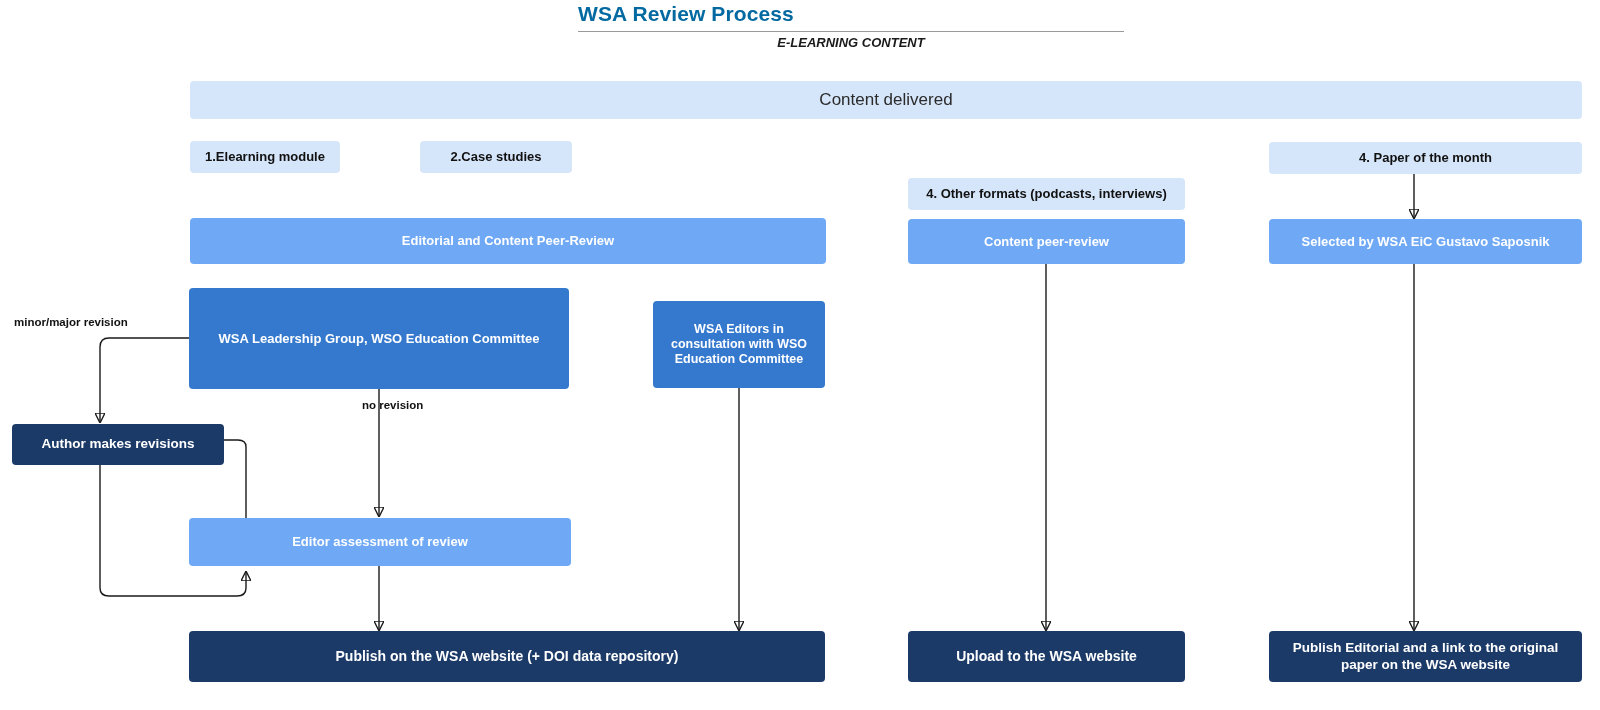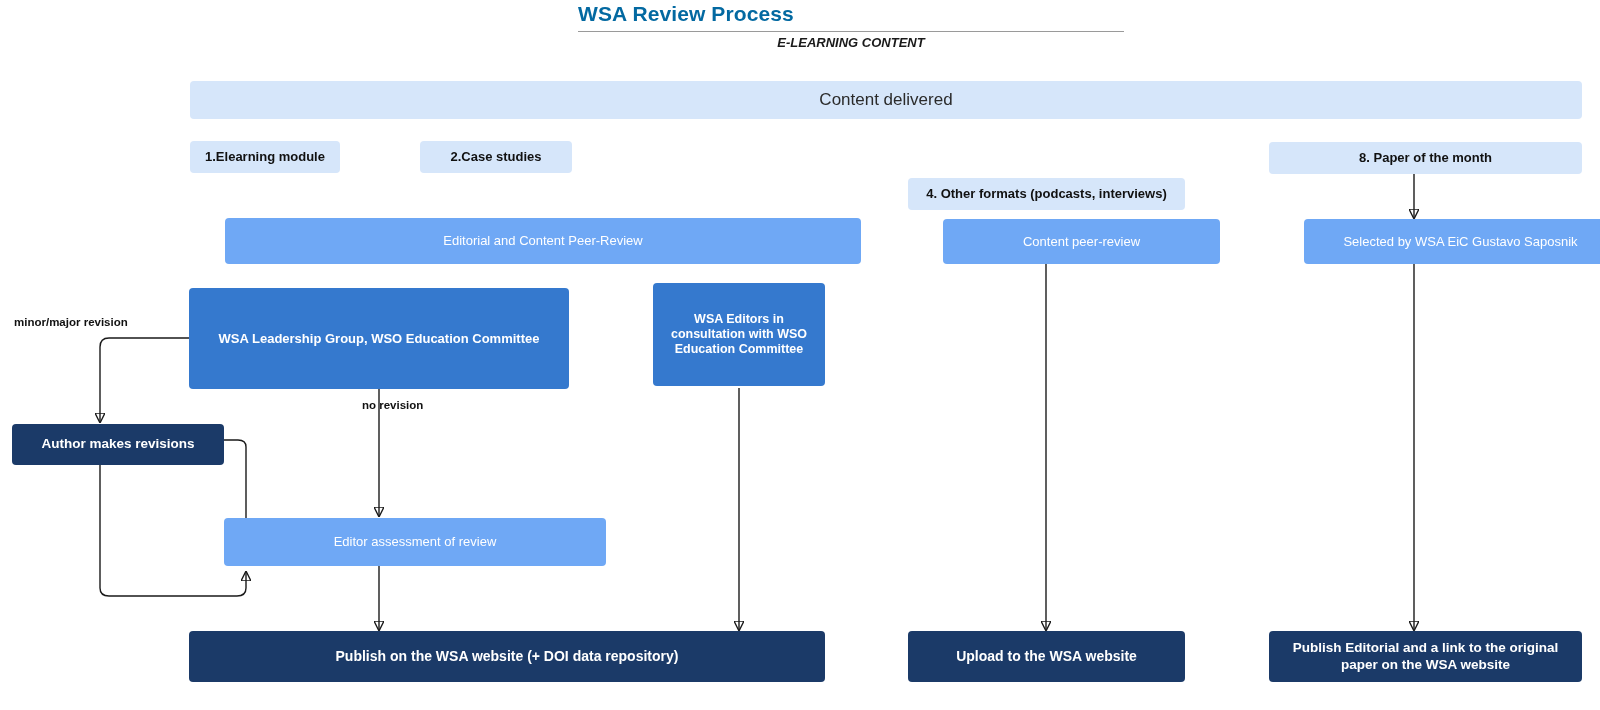--- a/index.html
+++ b/index.html
@@ -75,22 +75,21 @@
     background: #d6e6fa;
     color: #2b2b2b;
     font-size: 17px;
     font-weight: normal;
   }
   
   .tone-mid {
     background: #6fa8f5;
     color: #ffffff;
     font-size: 13px;
-    font-weight: normal;
-    margin-left: 35px;
+    font-weight: bold;
   }
   
   .tone-strong {
     background: #3579ce;
     color: #ffffff;
     font-size: 13px;
     font-weight: bold;
   }
   
   .tone-navy {
@@ -161,31 +160,31 @@
 
   <div class="node banner" style="left:190px; top:81px; width:1392px; height:38px;text-align:center;">Content delivered</div>
 
   <div class="node tone-pale" style="left:190px; top:141px; width:150px; height:32px;">1.Elearning module</div>
 
   <div class="node tone-pale" style="left:420px; top:141px; width:152px; height:32px;">2.Case studies</div>
 
 
   <div class="node tone-pale" style="left:908px; top:142px; width:277px; height:32px;margin-top:36px;">4. Other formats (podcasts, interviews)</div>
 
-  <div class="node tone-pale" style="left:1269px; top:142px; width:313px; height:32px;">8. Paper of the month</div>
+  <div class="node tone-pale" style="left:1269px; top:142px; width:313px; height:32px;">4. Paper of the month</div>
 
   <div class="node tone-mid" style="left:190px; top:218px; width:636px; height:46px;">Editorial and Content Peer-Review</div>
 
   <div class="node tone-mid" style="left:908px; top:219px; width:277px; height:45px;">Content peer-review</div>
 
   <div class="node tone-mid" style="left:1269px; top:219px; width:313px; height:45px;">Selected by WSA EiC Gustavo Saposnik</div>
 
   <div class="node tone-strong" style="left:189px; top:288px; width:380px; height:101px;">WSA Leadership Group, WSO Education Committee</div>
 
-  <div class="node tone-strong" style="left:653px; top:283px; width:172px; height:103px; font-size:12.5px; padding:4px 10px;">WSA Editors in consultation with WSO Education Committee</div>
+  <div class="node tone-strong" style="left:653px; top:301px; width:172px; height:87px; font-size:12.5px; padding:4px 10px;">WSA Editors in consultation with WSO Education Committee</div>
 
   <div class="edge-label" style="left:14px; top:316px;">minor/major revision</div>
 
   <div class="edge-label" style="left:338px; top:399px;padding-left:24px;">no revision</div>
 
   <div class="node tone-navy" style="left:12px; top:424px; width:212px; height:41px; font-size:13.5px;">Author makes revisions</div>
 
   <div class="node tone-mid" style="left:189px; top:518px; width:382px; height:48px;">Editor assessment of review</div>
 
   <div class="node tone-navy" style="left:189px; top:631px; width:636px; height:51px;">Publish on the WSA website (+ DOI data repository)</div>

